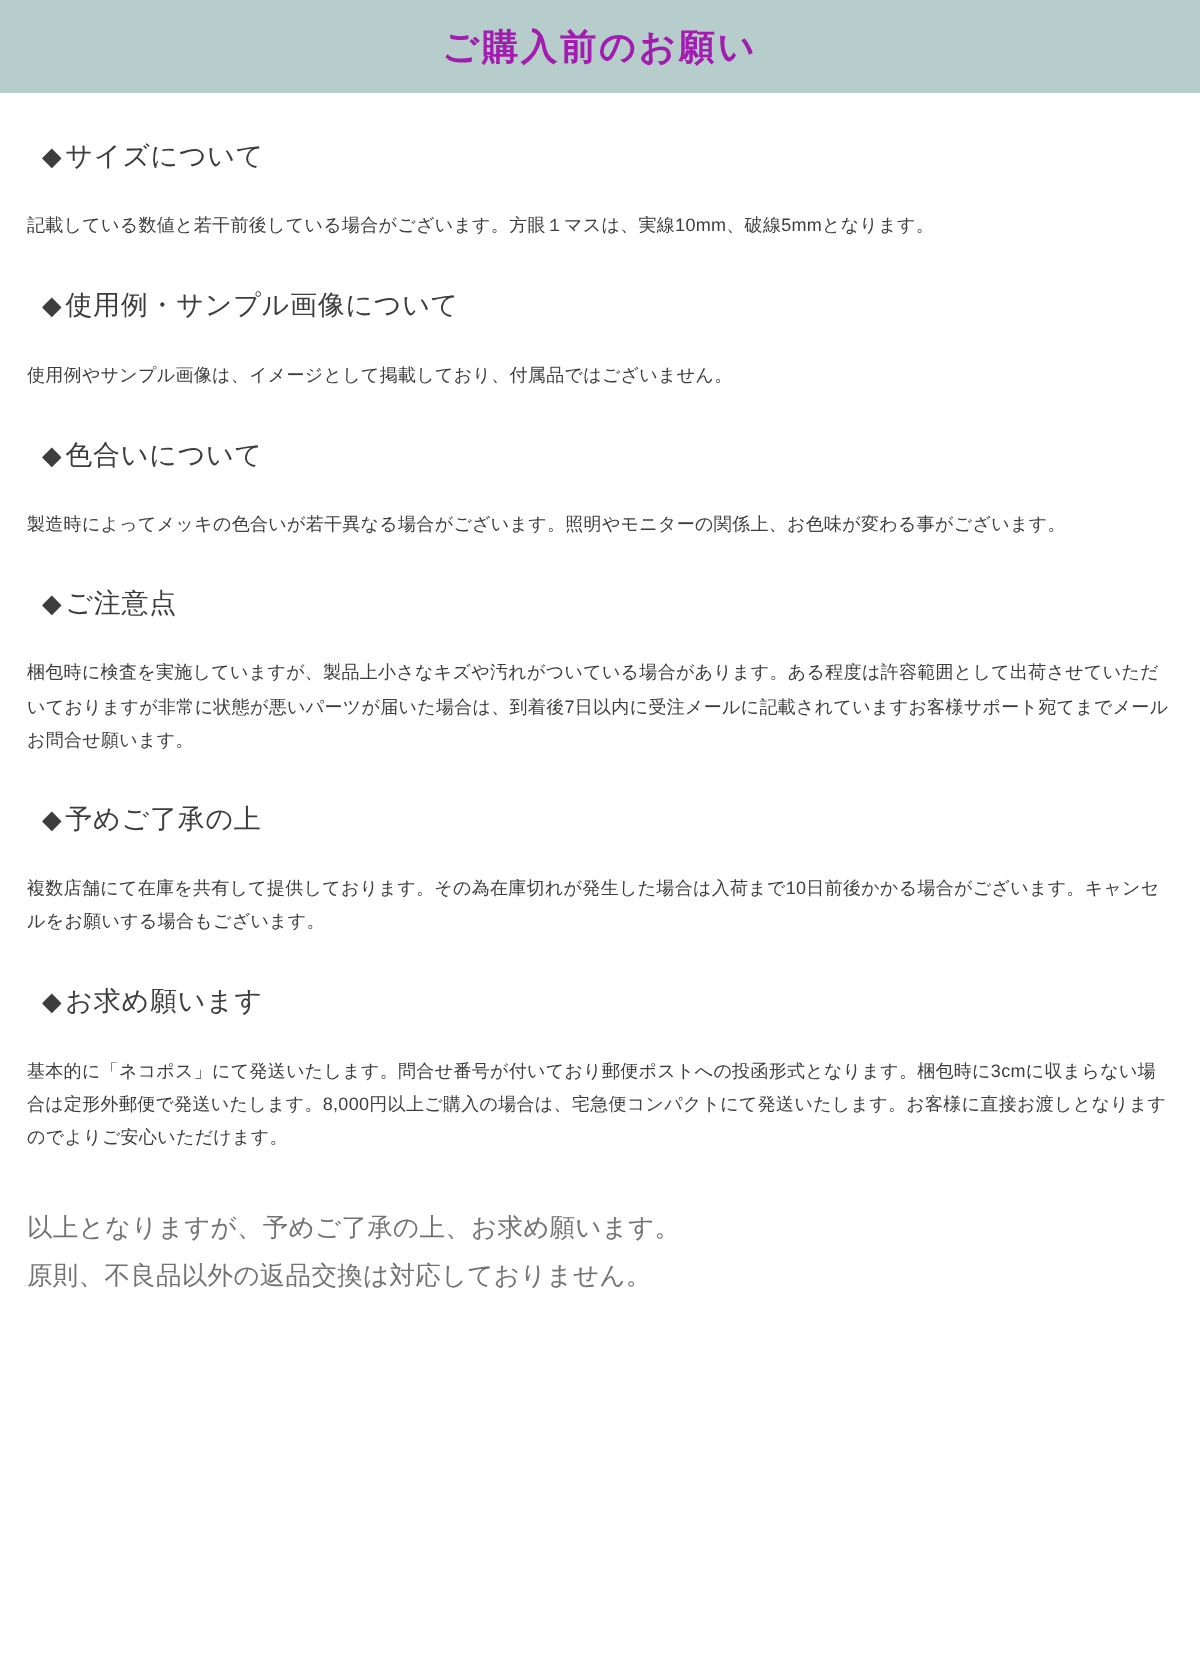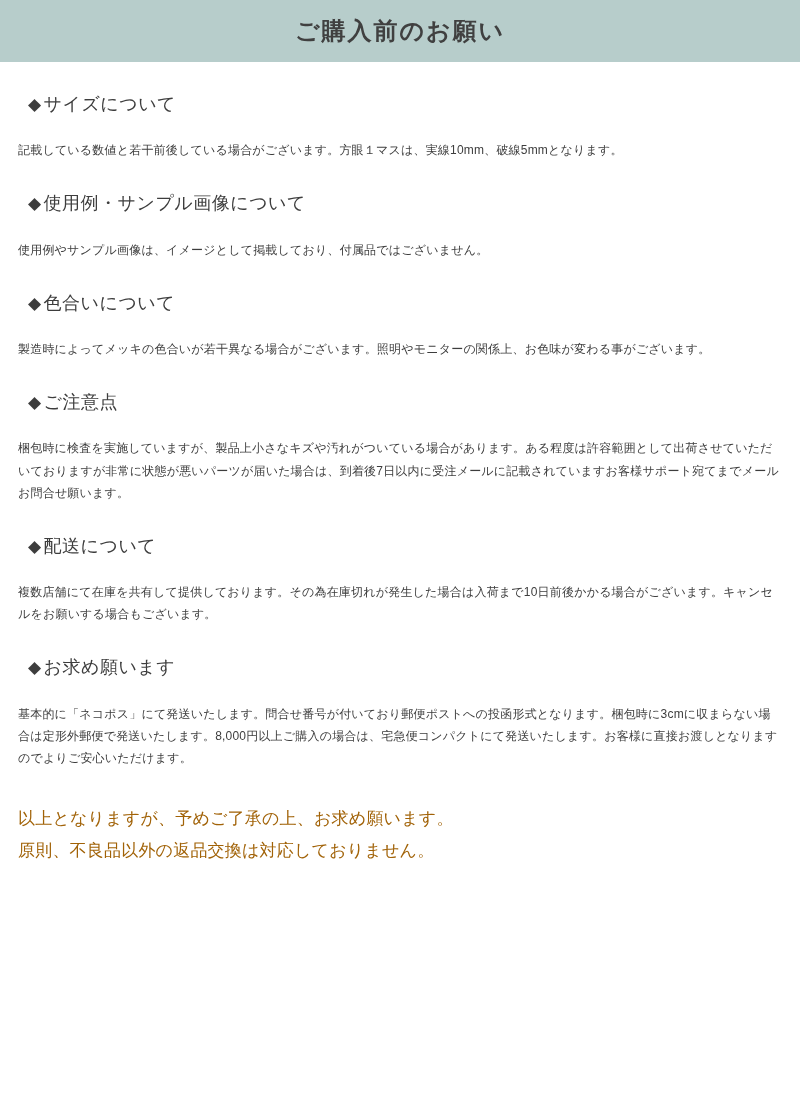--- a/index.html
+++ b/index.html
@@ -24,21 +24,21 @@
   .header-bar {
     width: 100%;
     height: 62px;
     background: #b7cdcb;
     display: flex;
     align-items: center;
     justify-content: center;
     box-sizing: border-box;
   }
   .header-title {
-    color: #404040;
+    color: #a21caf;
     font-size: 24px;
     font-weight: bold;
     letter-spacing: 2px;
     text-align: center;
   }
   .content {
     padding: 0 18px 10px 18px;
     box-sizing: border-box;
   }
   .section {
@@ -61,21 +61,21 @@
   .section-body {
     font-size: 12px;
     line-height: 1.85;
     color: #3d3d3d;
     margin: 22px 0 0 0;
     letter-spacing: 0.2px;
   }
   .closing {
     font-size: 17px;
     line-height: 1.85;
-    color: #a16207;
+    color: #737373;
     margin: 34px 0 0 0;
     letter-spacing: 0.2px;
   }
   .closing .line {
     display: block;
   }
 </style>
 </head>
 <body>
 
@@ -110,21 +110,21 @@
 
     <div class="section">
       <div class="section-heading">
         <span class="diamond">◆</span><span>ご注意点</span>
       </div>
       <p class="section-body">梱包時に検査を実施していますが、製品上小さなキズや汚れがついている場合があります。ある程度は許容範囲として出荷させていただいておりますが非常に状態が悪いパーツが届いた場合は、到着後7日以内に受注メールに記載されていますお客様サポート宛てまでメールお問合せ願います。</p>
     </div>
 
     <div class="section">
       <div class="section-heading">
-        <span class="diamond">◆</span><span>配送について</span>
+        <span class="diamond">◆</span><span>予めご了承の上</span>
       </div>
       <p class="section-body">複数店舗にて在庫を共有して提供しております。その為在庫切れが発生した場合は入荷まで10日前後かかる場合がございます。キャンセルをお願いする場合もございます。</p>
     </div>
 
     <div class="section">
       <div class="section-heading">
         <span class="diamond">◆</span><span>お求め願います</span>
       </div>
       <p class="section-body">基本的に「ネコポス」にて発送いたします。問合せ番号が付いており郵便ポストへの投函形式となります。梱包時に3cmに収まらない場合は定形外郵便で発送いたします。8,000円以上ご購入の場合は、宅急便コンパクトにて発送いたします。お客様に直接お渡しとなりますのでよりご安心いただけます。</p>
     </div>

